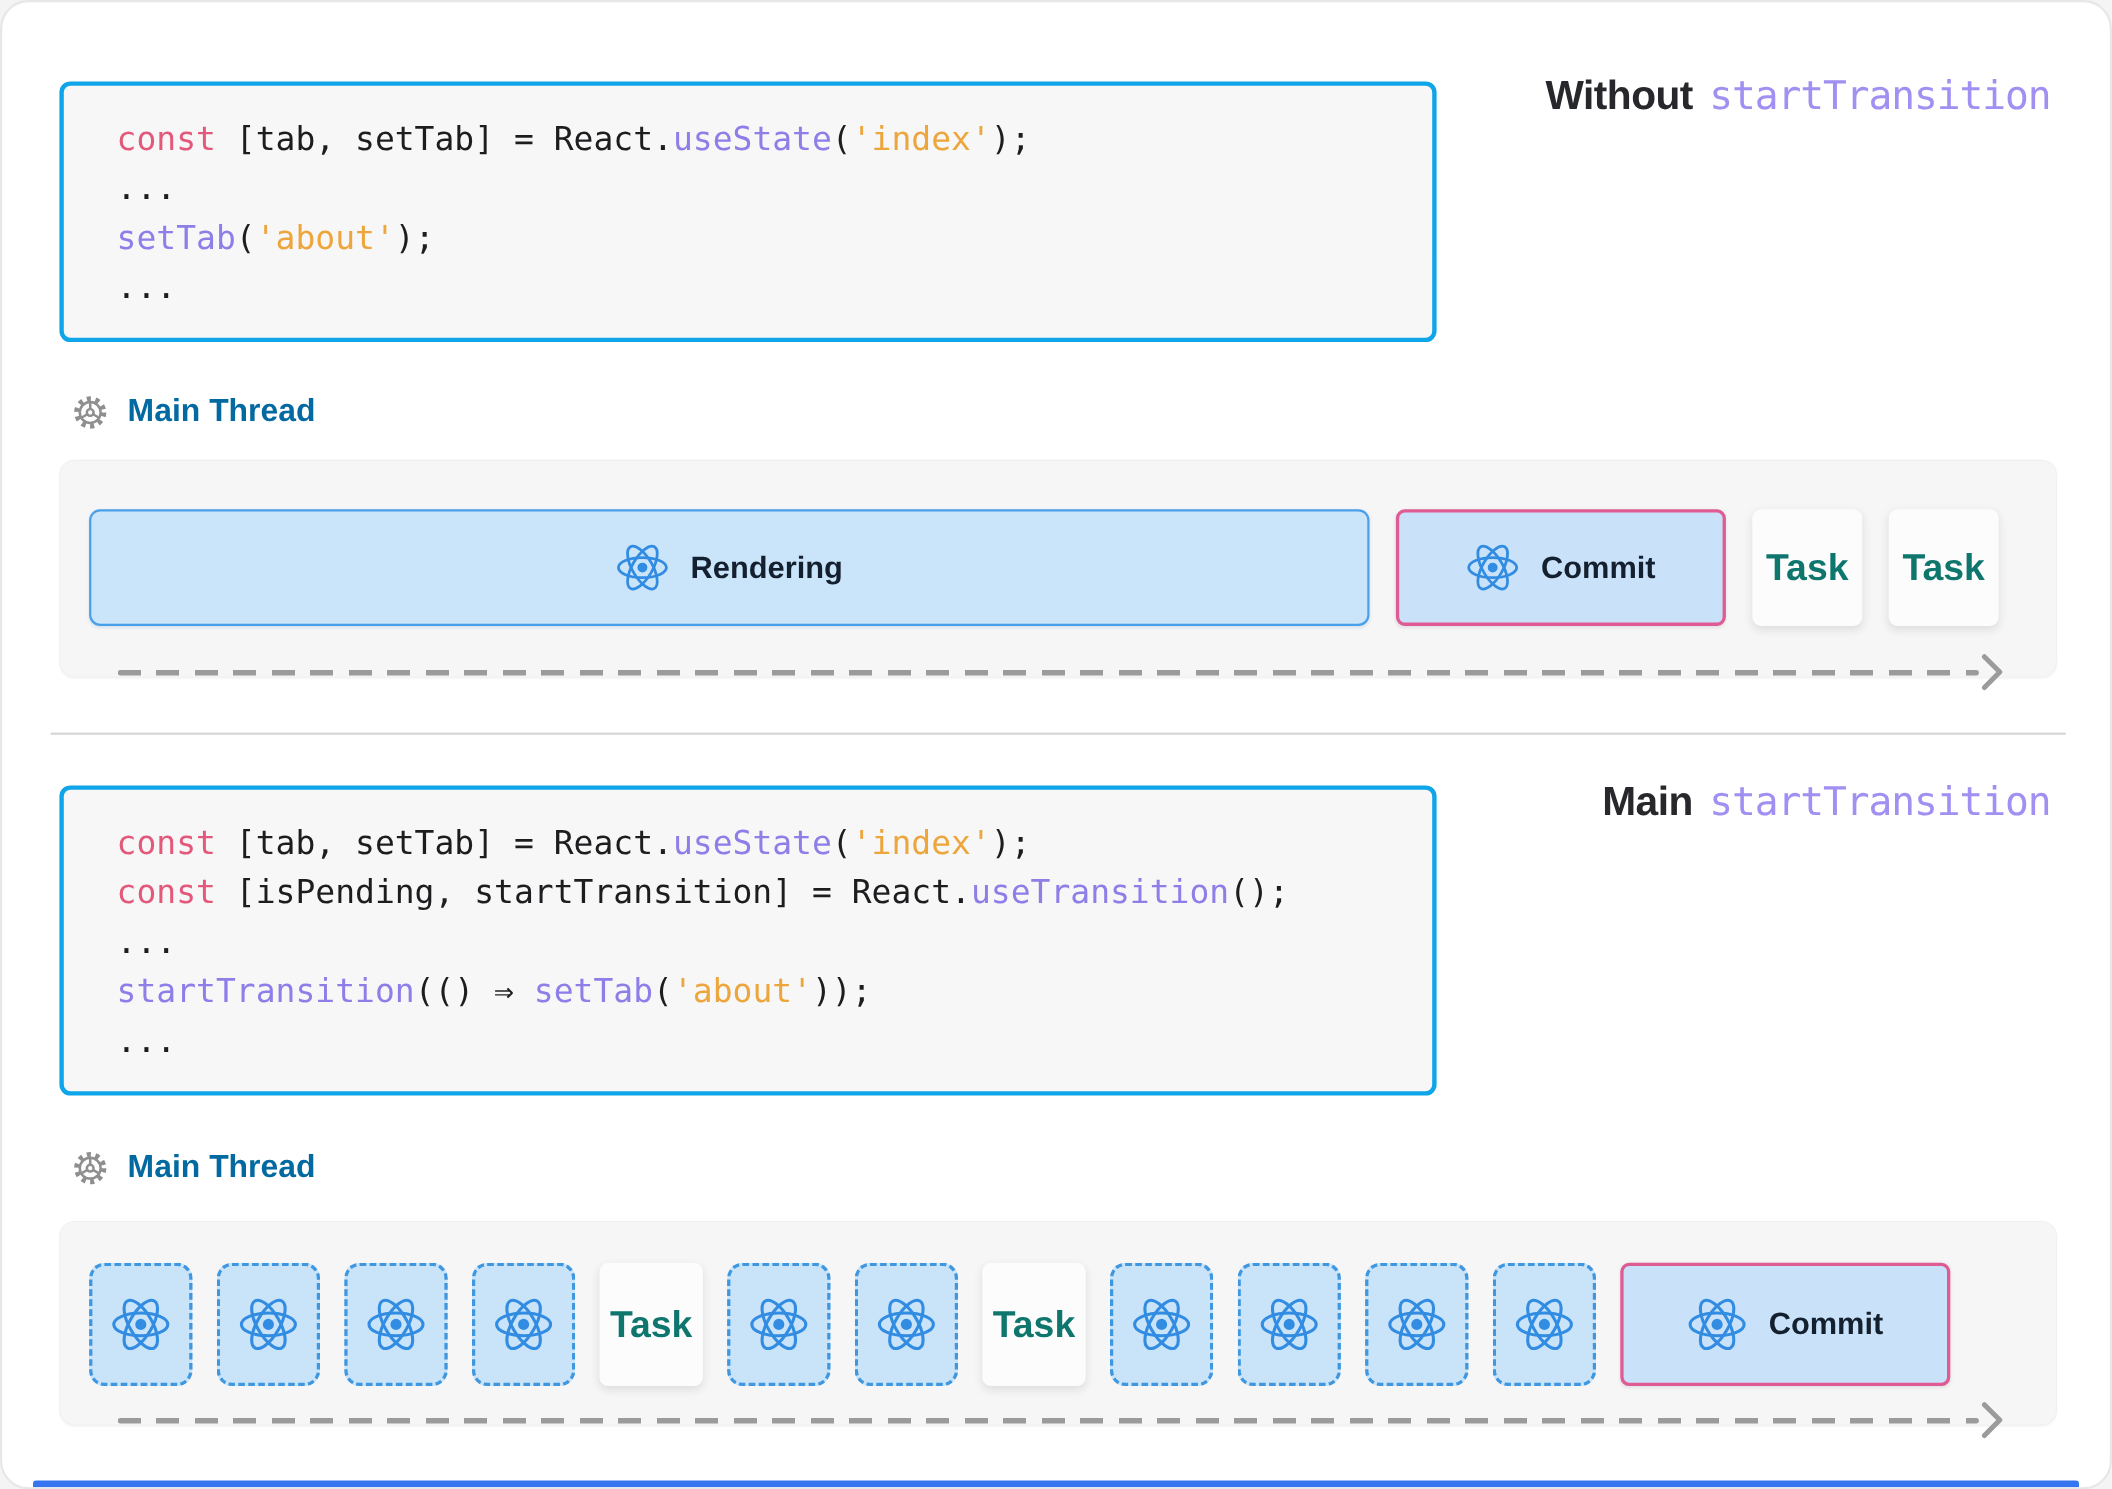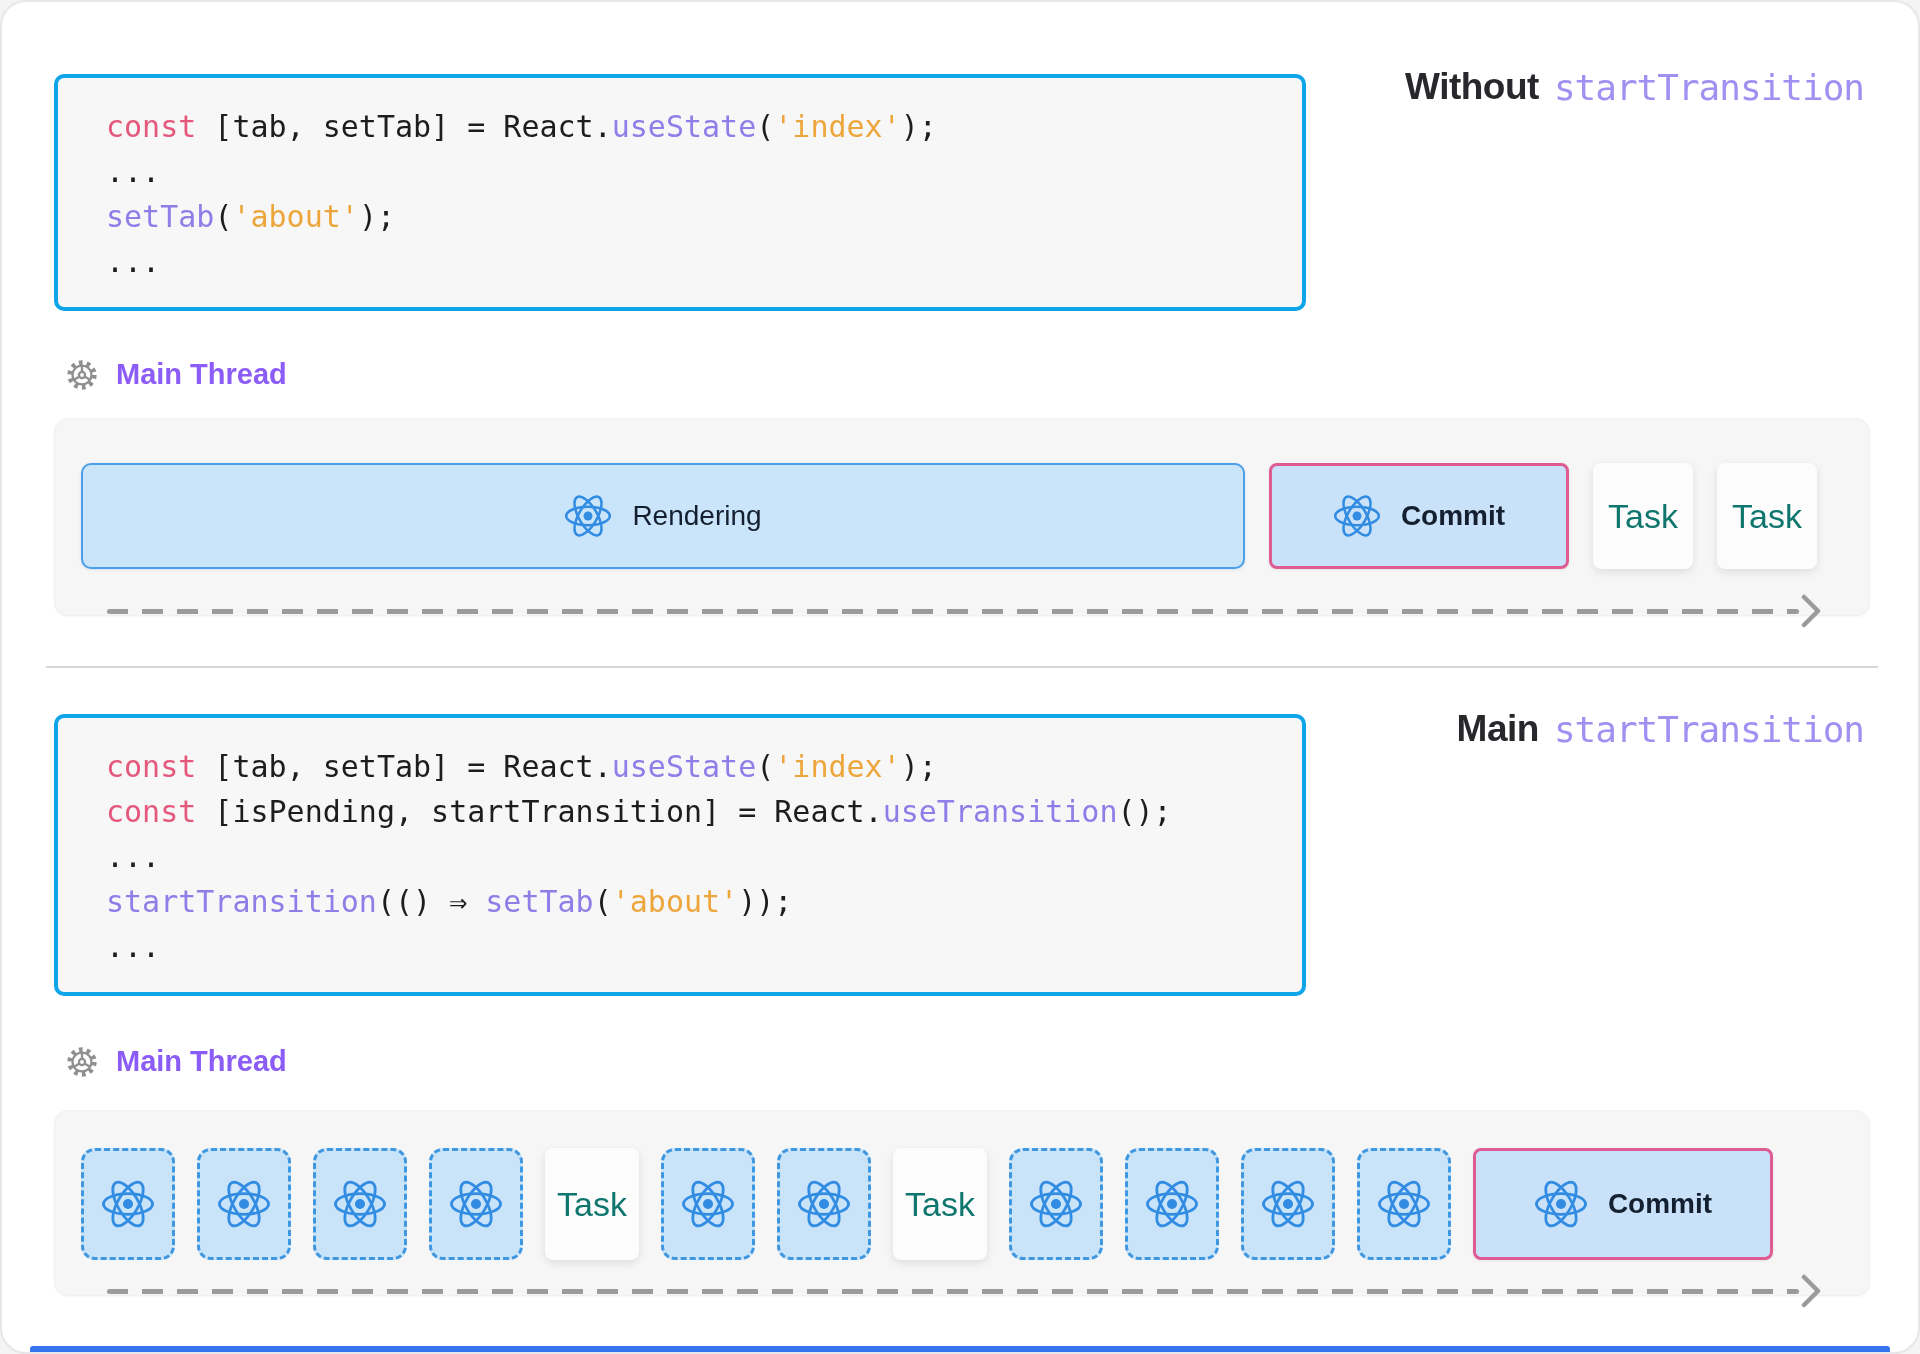--- a/index.html
+++ b/index.html
@@ -21,21 +21,21 @@
   
   .heading{position:absolute;margin:0;display:flex;align-items:flex-end;gap:15px;
     font-size:37px;font-weight:700;color:#28282c;letter-spacing:-0.5px;}
   .heading-code{font-family:"DejaVu Sans Mono",monospace;font-weight:500;font-size:36px;
     color:#a18ff2;letter-spacing:-1px;}
   #s0 .heading{top:64px;right:54px;}
   #s1 .heading{top:706px;right:54px;}
 
   
   .thread{position:absolute;display:flex;align-items:center;gap:18px;
-    font-size:29px;font-weight:600;color:#8b5cf6;}
+    font-size:29px;font-weight:600;color:#0369a1;}
   #s0 .thread{left:64px;top:356px;}
   #s1 .thread{left:64px;top:1043px;}
   .gear{width:32px;height:32px;flex:0 0 auto;}
 
   
   .timeline{position:absolute;background:#f6f6f7;border:1px solid #f0f0f2;border-radius:14px;
     box-sizing:border-box;box-shadow:0 1px 2px rgba(0,0,0,0.04);}
   #s0 .timeline{left:52px;top:416px;width:1816px;height:198px;}
   #s1 .timeline{left:52px;top:1108px;width:1816px;height:186px;}
 
@@ -44,21 +44,21 @@
   #s1 .tl-row{left:26px;top:37px;height:112px;gap:22px;}
 
   .tblock{display:flex;align-items:center;justify-content:center;gap:20px;box-sizing:border-box;flex:0 0 auto;}
   .tblock.rendering{flex:1 1 auto;background:#cae4fa;border:2px solid #4aa0e8;border-radius:10px;
     box-shadow:0 1px 3px rgba(40,120,190,0.15);}
   .tblock.commit{width:300px;background:#c9e2f9;border:3px solid #df5b93;border-radius:8px;
     box-shadow:0 1px 3px rgba(0,0,0,0.08);}
   .tblock.task{width:100px;background:#fcfcfd;border-radius:8px;box-shadow:0 3px 9px rgba(0,0,0,0.10);}
   #s1 .tblock.task{width:94px;}
   .tblock.react{width:94px;background:#c9e3f9;border:3px dashed #3f97e0;border-radius:14px;}
-  .tlabel{font-size:28px;font-weight:400;color:#14202f;}
+  .tlabel{font-size:28px;font-weight:700;color:#14202f;}
   .commit .tlabel{font-weight:700;}
   .task .tlabel{font-size:34px;color:#0f766e;}
   .tblock svg.react-logo{width:48px;height:48px;}
   #s1 .tblock svg.react-logo{width:54px;height:54px;}
 
   
   .tl-arrow{position:absolute;left:52px;right:48px;bottom:-13px;height:34px;}
   .tl-arrow .dashes{position:absolute;left:0;right:22px;top:15px;height:5px;border-radius:3px;
     background:repeating-linear-gradient(90deg,#9b9b9b 0 21px,transparent 21px 35px);}
   .tl-arrow .chev{position:absolute;right:-2px;top:0;width:22px;height:34px;}

